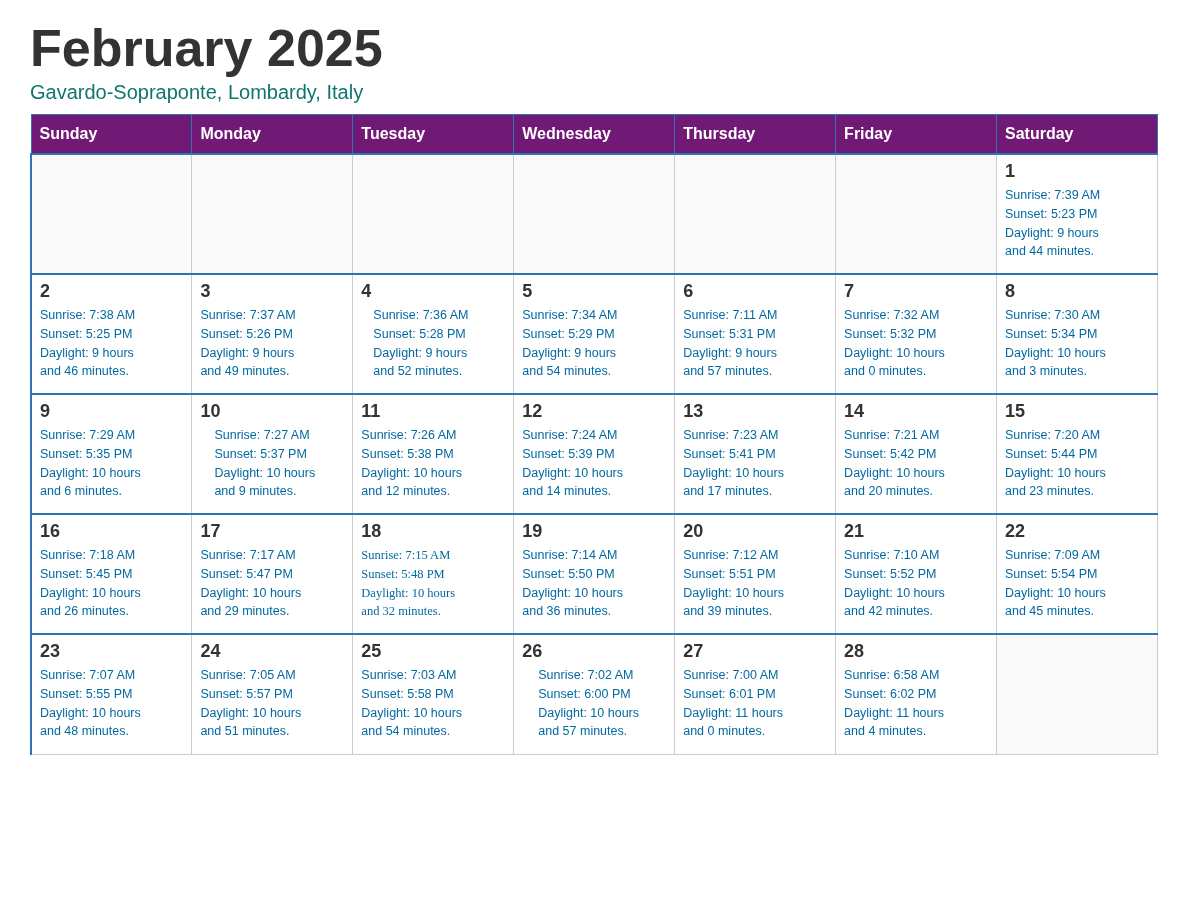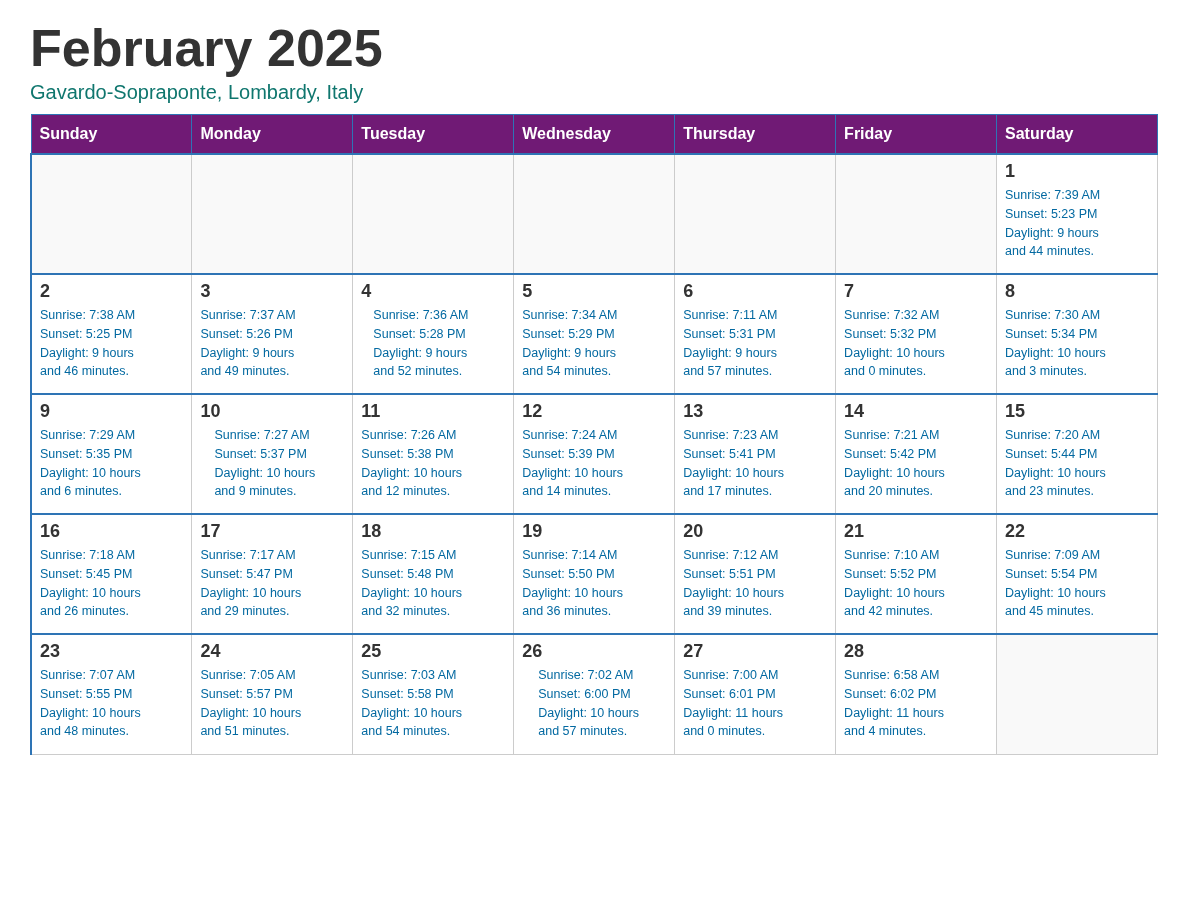--- a/index.html
+++ b/index.html
@@ -248,21 +248,21 @@
         </td>
         <td>
           <div class="day-number">17</div>
           <div class="day-info" style="white-space: pre-line;">Sunrise: 7:17 AM
 Sunset: 5:47 PM
 Daylight: 10 hours
 and 29 minutes.</div>
         </td>
         <td>
           <div class="day-number">18</div>
-          <div class="day-info" style="white-space: pre-line;">Sunrise: 7:15 AM
+          <div class="day-info" style="white-space: pre-line; font-family: Liberation Serif, serif;">Sunrise: 7:15 AM
 Sunset: 5:48 PM
 Daylight: 10 hours
 and 32 minutes.</div>
         </td>
         <td>
           <div class="day-number">19</div>
           <div class="day-info" style="white-space: pre-line;">Sunrise: 7:14 AM
 Sunset: 5:50 PM
 Daylight: 10 hours
 and 36 minutes.</div>

